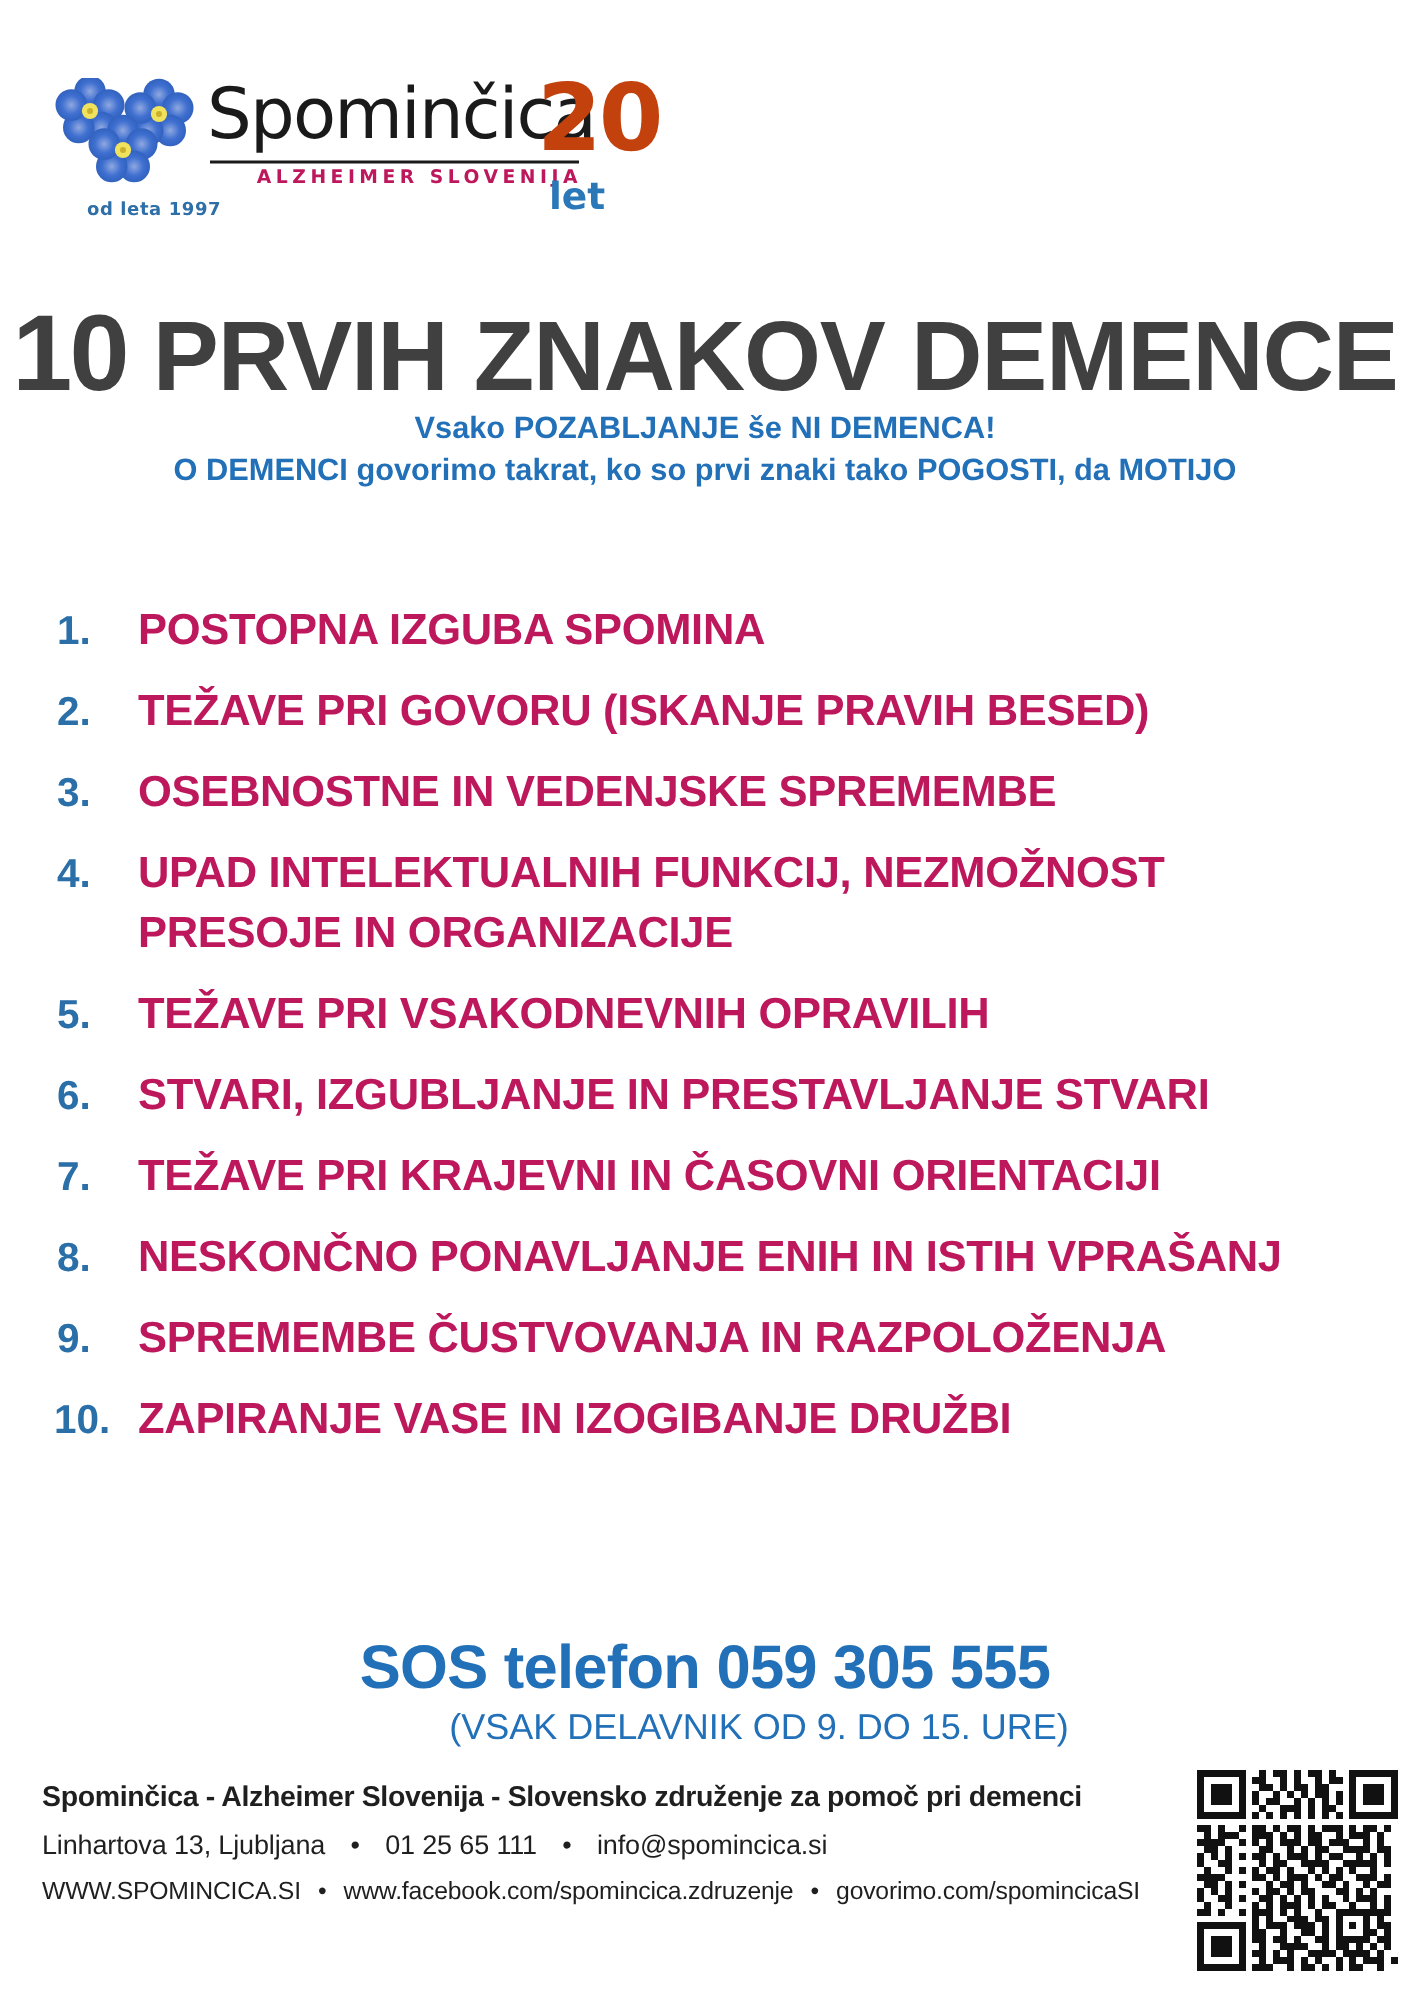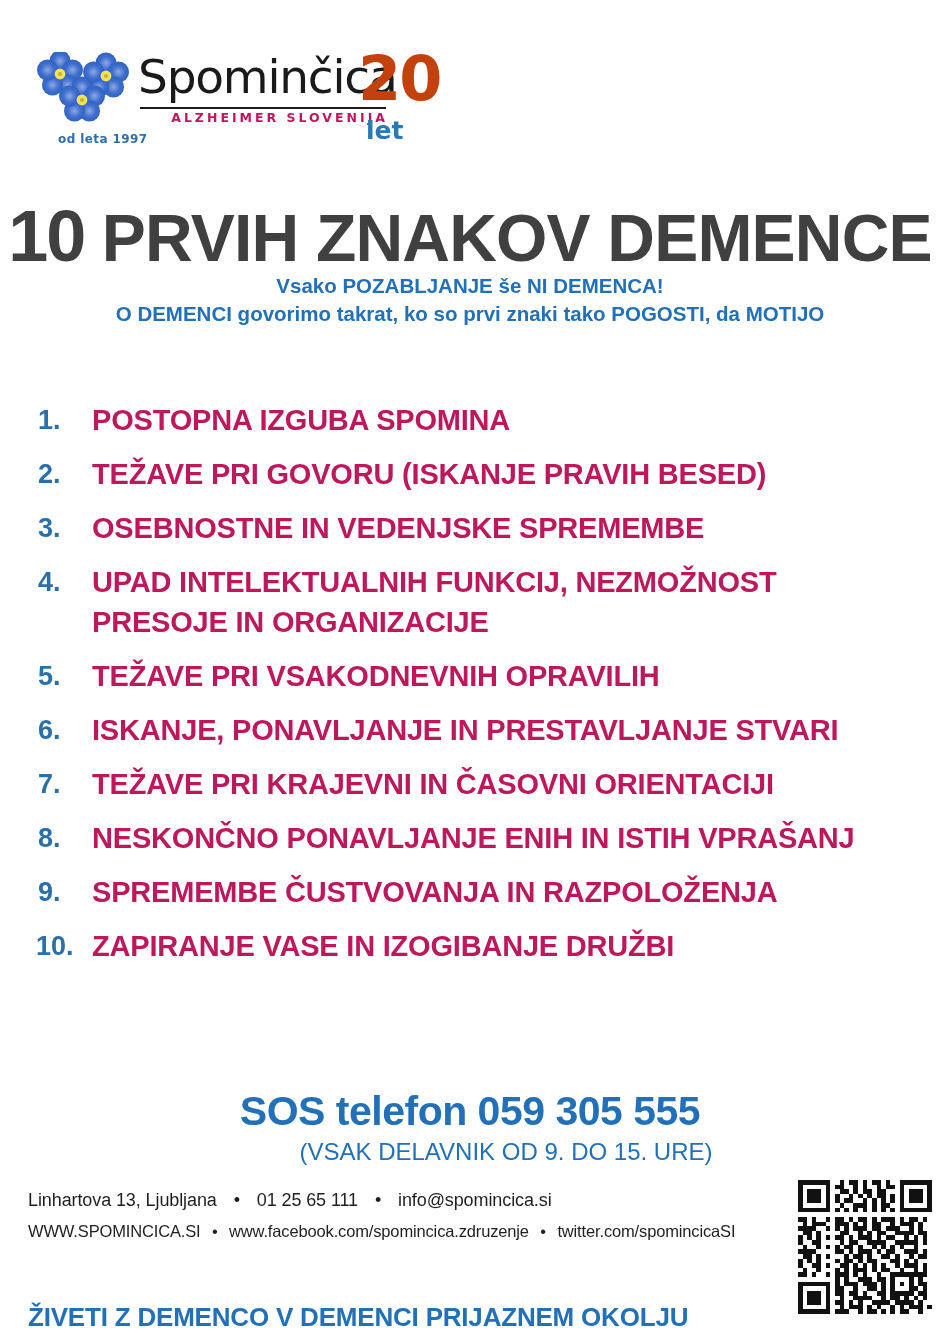--- a/index.html
+++ b/index.html
@@ -351,21 +351,21 @@
       <div class="sign-num">4.</div>
       <div class="sign-text">UPAD INTELEKTUALNIH FUNKCIJ, NEZMOŽNOST
 PRESOJE IN ORGANIZACIJE</div>
     </div>
     <div class="sign-row">
       <div class="sign-num">5.</div>
       <div class="sign-text">TEŽAVE PRI VSAKODNEVNIH OPRAVILIH</div>
     </div>
     <div class="sign-row">
       <div class="sign-num">6.</div>
-      <div class="sign-text">ISKANJE, PONAVLJANJE IN PRESTAVLJANJE STVARI</div>
+      <div class="sign-text">STVARI, IZGUBLJANJE IN PRESTAVLJANJE STVARI</div>
     </div>
     <div class="sign-row">
       <div class="sign-num">7.</div>
       <div class="sign-text">TEŽAVE PRI KRAJEVNI IN ČASOVNI ORIENTACIJI</div>
     </div>
     <div class="sign-row">
       <div class="sign-num">8.</div>
       <div class="sign-text">NESKONČNO PONAVLJANJE ENIH IN ISTIH VPRAŠANJ</div>
     </div>
     <div class="sign-row">
@@ -375,39 +375,39 @@
     <div class="sign-row">
       <div class="sign-num wide">10.</div>
       <div class="sign-text">ZAPIRANJE VASE IN IZOGIBANJE DRUŽBI</div>
     </div>
   </div>
 
   <div class="sos-phone">SOS telefon 059 305 555</div>
   <div class="sos-hours">(VSAK DELAVNIK OD 9. DO 15. URE)</div>
 
   <div class="footer">
+    <div class="footer-line footer-org">Spominčica - Alzheimer Slovenija - Slovensko združenje za pomoč pri demenci</div>
 
     <div class="footer-line footer-contact">
       <span>Linhartova 13, Ljubljana</span>
       <span class="sep">•</span>
       <span>01 25 65 111</span>
       <span class="sep">•</span>
       <span>info@spomincica.si</span>
     </div>
 
     <div class="footer-line footer-web">
       <span>WWW.SPOMINCICA.SI</span>
       <span class="sep">•</span>
       <span>www.facebook.com/spomincica.zdruzenje</span>
       <span class="sep">•</span>
-      <span>twitter.com/spomincicaSI</span>
+      <span>govorimo.com/spomincicaSI</span>
     </div>
   </div>
 
-  <div class="slogan">ŽIVETI Z DEMENCO V DEMENCI PRIJAZNEM OKOLJU</div>
 
   <div class="qr-wrap">
     <svg width="134" height="134" viewBox="0 0 29 29" shape-rendering="crispEdges" aria-hidden="true">
       <rect width="29" height="29" fill="#ffffff"></rect>
       <g fill="#111111">
 
         <rect x="0" y="0" width="7" height="1"></rect>
           <rect x="0" y="6" width="7" height="1"></rect>
         <rect x="0" y="0" width="1" height="7"></rect>
           <rect x="6" y="0" width="1" height="7"></rect>

